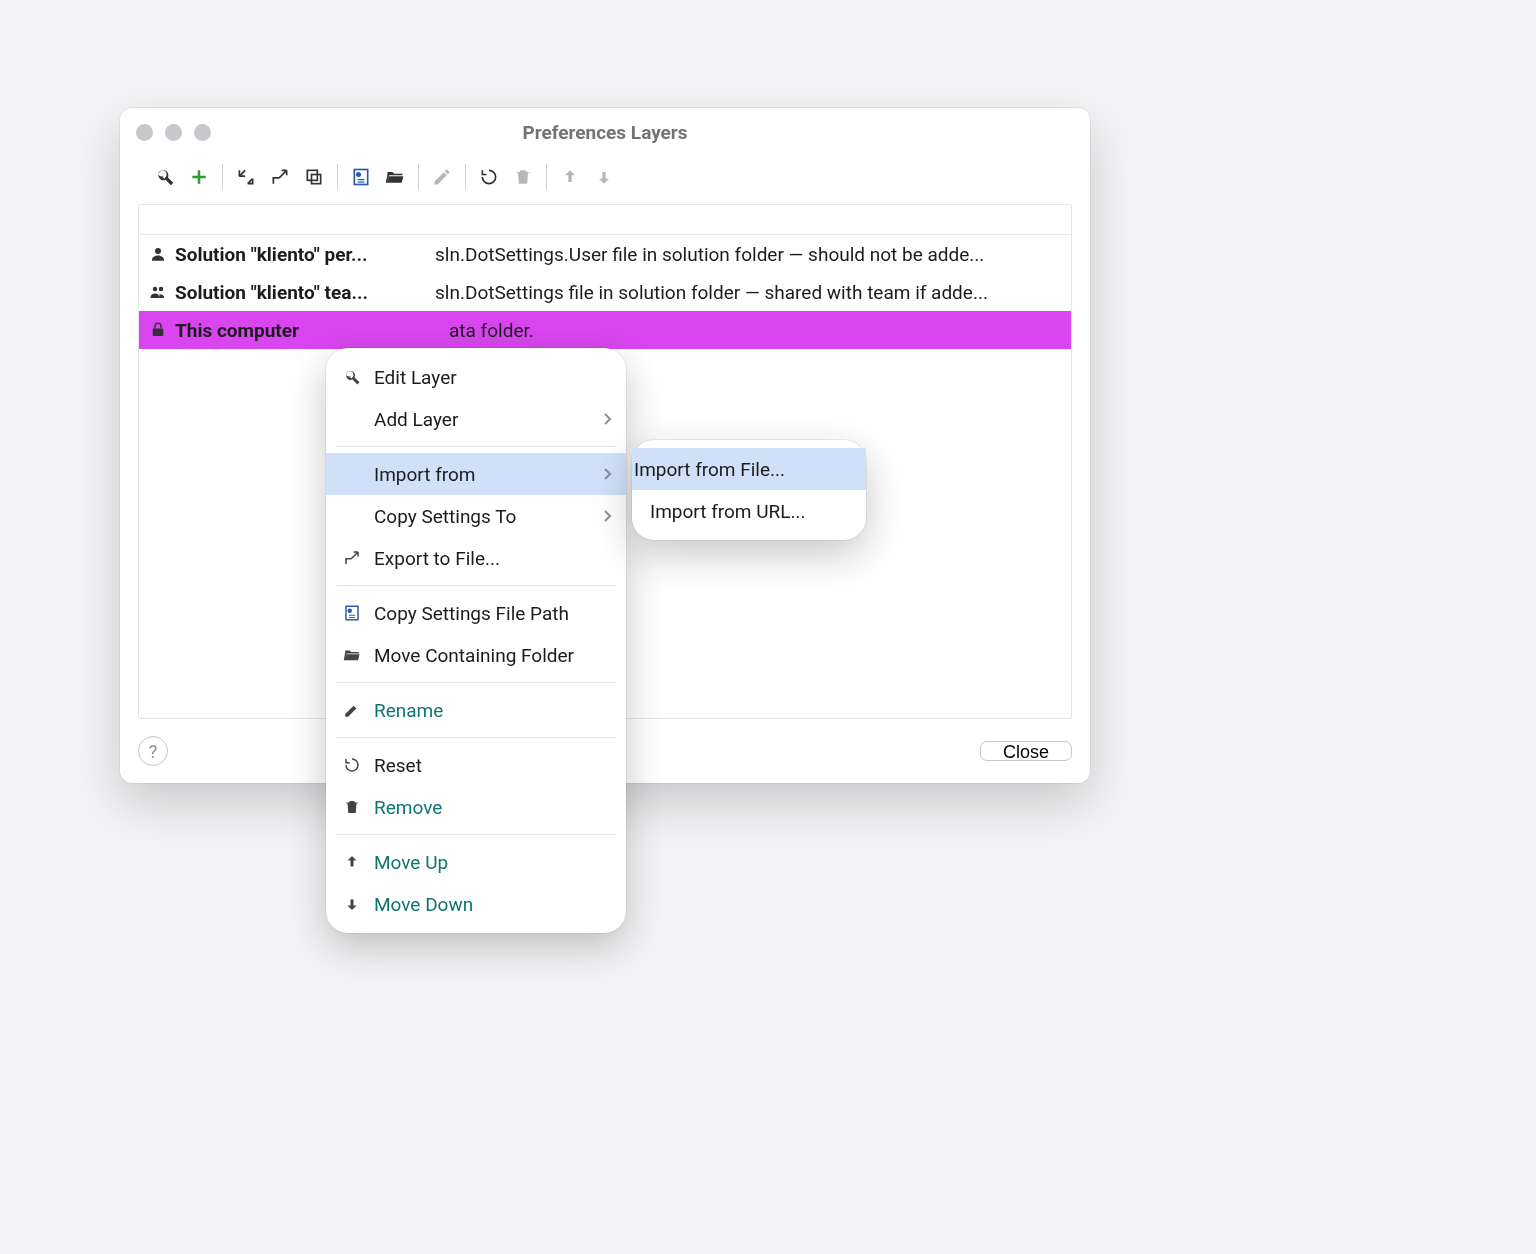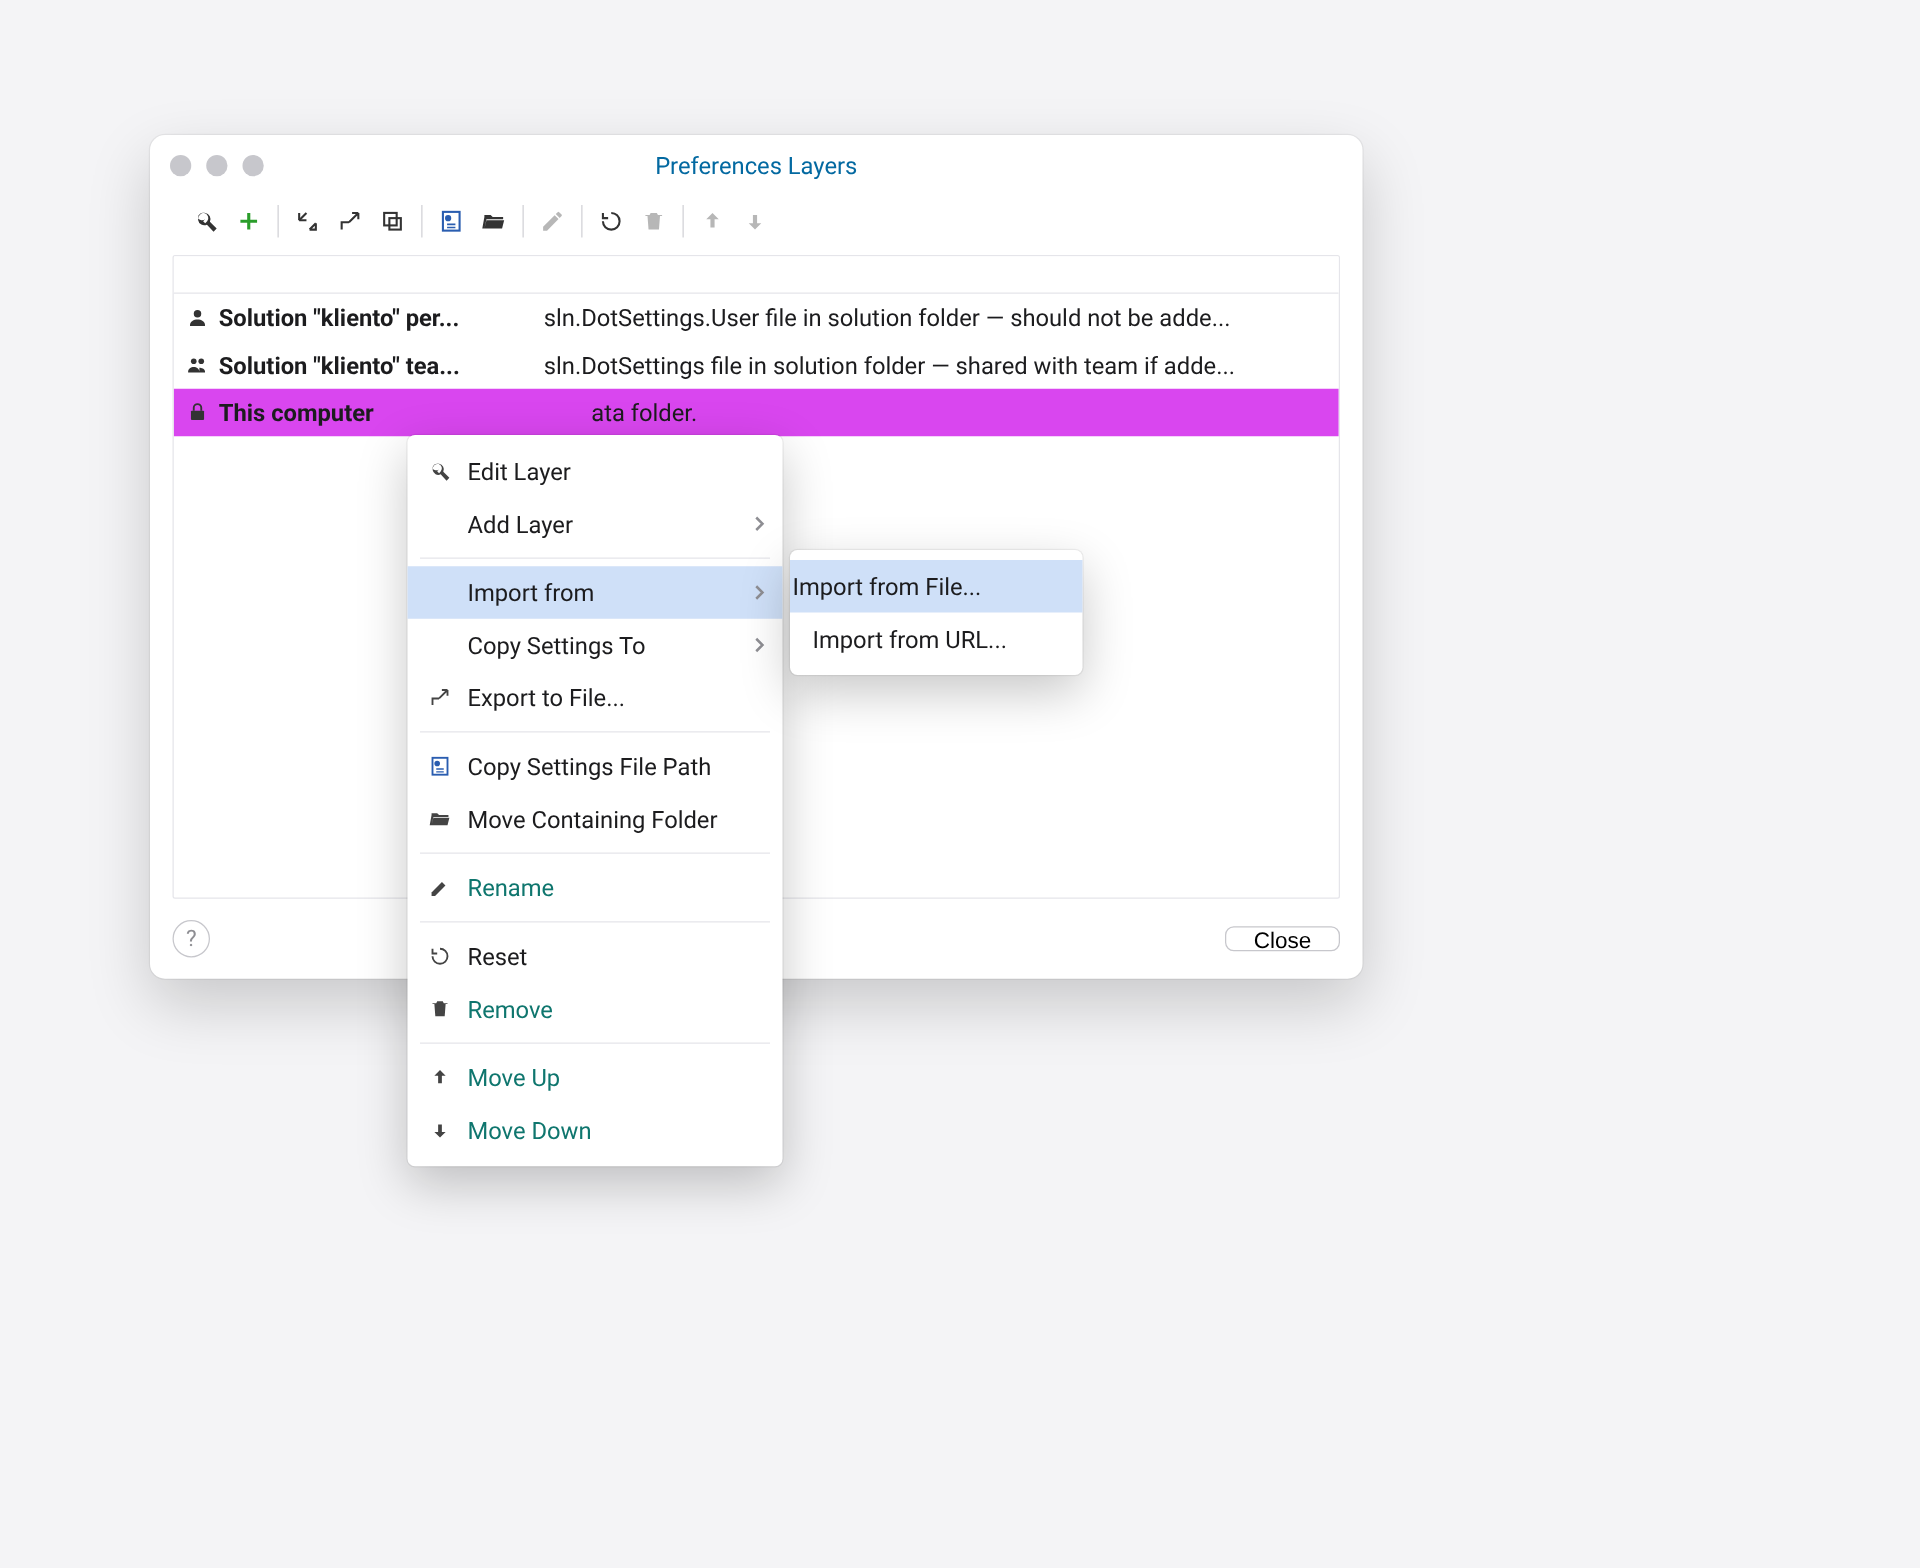--- a/index.html
+++ b/index.html
@@ -32,23 +32,23 @@
     display: flex;
     align-items: center;
     position: relative;
     border-bottom: 0;
   }
   .traffic { position: absolute; left: 16px; top: 16px; display: flex; gap: 12px; }
   .tl { width: 17px; height: 17px; border-radius: 50%; background: #c7c7cc; }
   .title {
     flex: 1;
     text-align: center;
-    font-weight: 400;
+    font-weight: 700;
     font-size: 19px;
-    color: #0369a1;
+    color: #737373;
   }
   .toolbar {
     height: 42px;
     display: flex;
     align-items: center;
     padding: 0 18px;
     gap: 0;
   }
   .tbtn {
     width: 34px;
@@ -112,21 +112,21 @@
     border-radius: 7px;
     border: 1px solid #c7c7cc;
     background: #fff;
     font-size: 18px;
   }
 
   
   .menu {
     position: absolute;
     background: #fff;
-    border-radius: 6px;
+    border-radius: 22px;
     box-shadow: 0 14px 40px rgba(0,0,0,0.22), 0 0 0 1px rgba(0,0,0,0.06);
     padding: 8px 0;
     font-size: 19px;
   }
   .menu.primary { left: 326px; top: 348px; width: 300px; }
   .menu.sub { left: 632px; top: 440px; width: 234px; }
   .mi {
     height: 42px;
     display: flex;
     align-items: center;
@@ -261,21 +261,21 @@
     </div>
 
     <div class="row sel">
       <span class="ricon">
         <svg width="18" height="18" viewBox="0 0 24 24" fill="currentColor">
             <rect x="5" y="10" width="14" height="10" rx="1"></rect>
             <path d="M8 10V7a4 4 0 118 0v3" fill="none" stroke="currentColor" stroke-width="2"></path>
           </svg>
       </span>
       <span class="name" style="width:170px">This computer</span>
-      <span class="desc" style="margin-left:118px">ata folder.</span>
+      <span class="desc" style="margin-left:94px">ata folder.</span>
     </div>
   </div>
 
   <div class="footer">
     <div class="help">?</div>
     <button class="close-btn">Close</button>
   </div>
 </div>
 
 <div class="menu primary">

